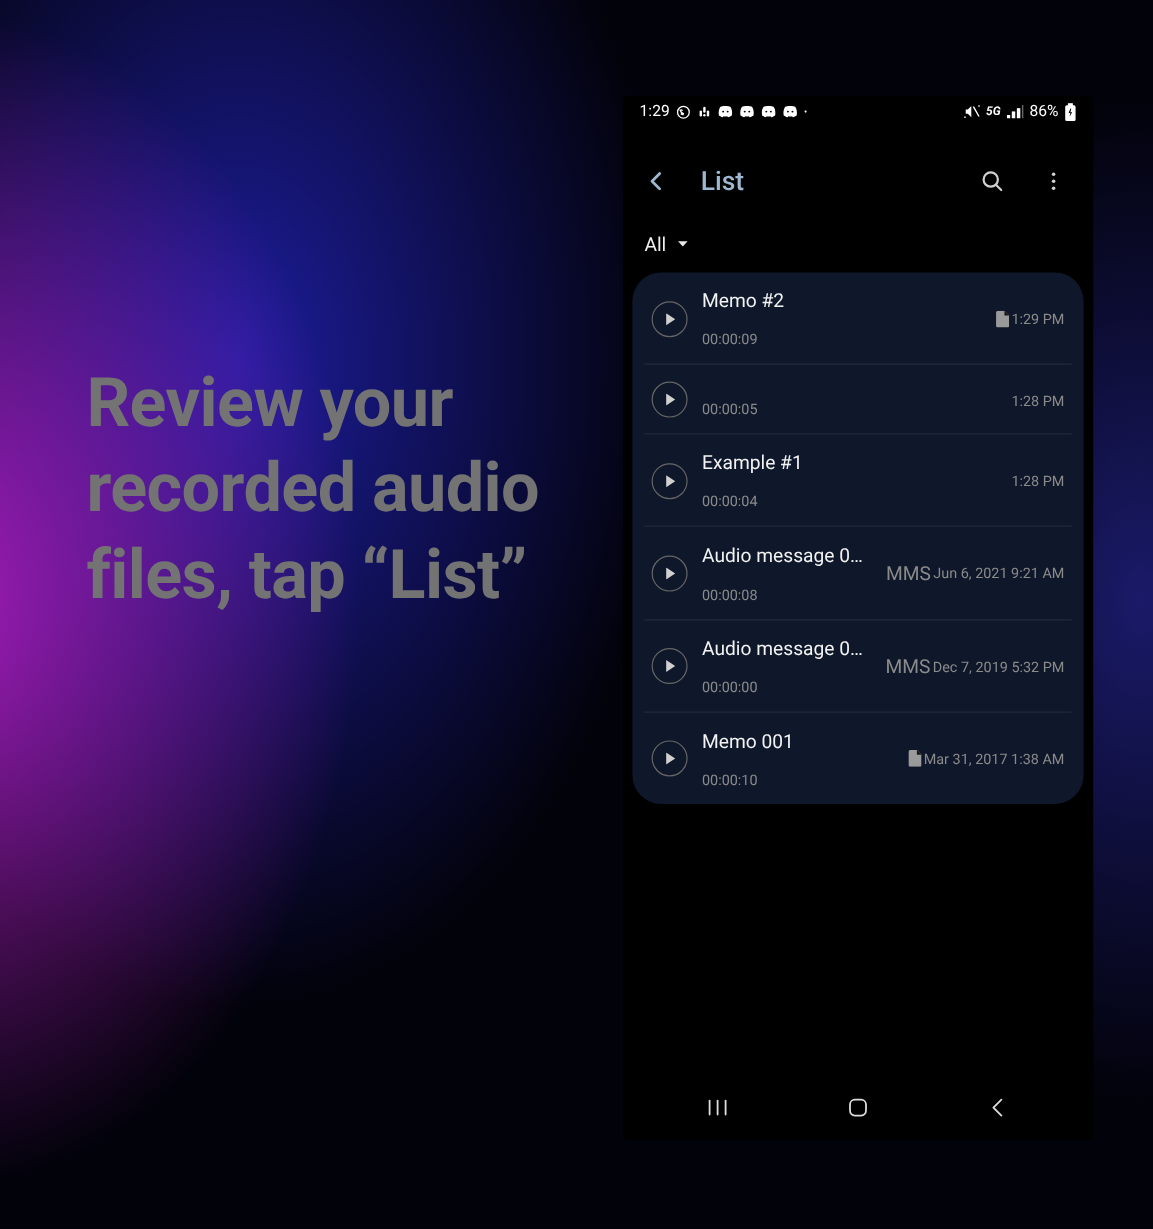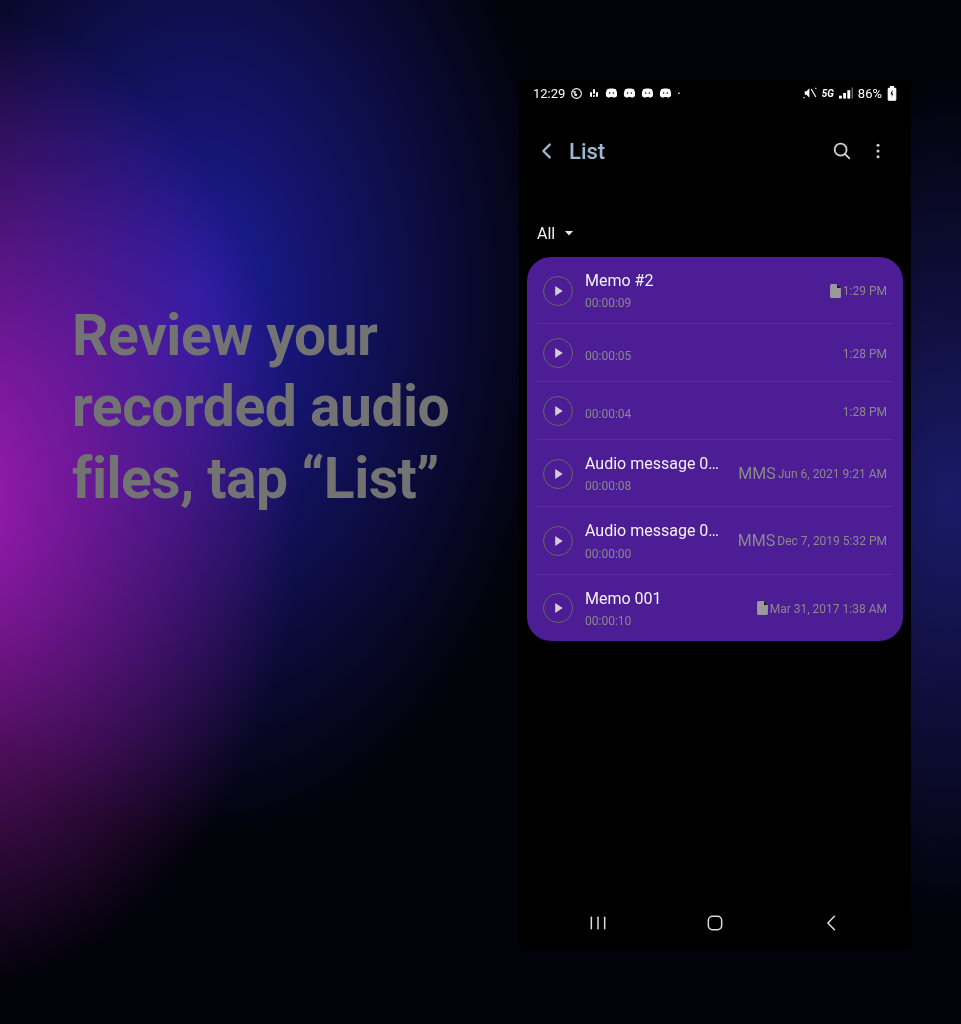--- a/index.html
+++ b/index.html
@@ -50,54 +50,54 @@
   }
   .status-left { display: flex; align-items: center; gap: 5px; }
   .status-right { display: flex; align-items: center; gap: 5px; }
   .status-bar svg { display: block; }
 
   .app-bar {
     height: 70px;
     display: flex;
     align-items: center;
     padding: 0 16px 0 8px;
-    gap: 2px;
+    gap: 17px;
     margin-top: 10px;
   }
   .back-btn { width: 40px; height: 40px; display:flex; align-items:center; justify-content:center; color:#9fb8d1; }
   .app-title { font-size: 22px; font-weight: 500; color:#9fb8d1; flex:1; }
   .icon-btn { width: 34px; height: 40px; display:flex; align-items:center; justify-content:center; color:#d0d0d0; }
 
-  .filter-row { padding: 8px 18px 14px 18px; display:flex; align-items:flex-end; gap:8px;margin-top:30px; }
+  .filter-row { padding: 8px 18px 14px 18px; display:flex; align-items:flex-end; gap:8px; }
   .filter-label { font-size: 16px; color:#f0f0f0; }
 
   .list-card {
     margin: 0 8px;
-    background: #4c1d95;
+    background: #0f172a;
     border-radius: 24px;
     padding: 0 10px;
   }
   .row {
     display: flex;
     align-items: center;
     padding: 14px 6px 13px 6px;
     border-bottom: 1px solid rgba(255,255,255,0.08);
     gap: 12px;
   }
   .row:last-child { border-bottom: none; justify-content: flex-end; }
   .play-btn {
     width: 30px; height: 30px;
     border: 1px solid #666;
     border-radius: 50%;
     display:flex; align-items:center; justify-content:center;
     flex-shrink: 0;
   }
   .row-center { flex:1; min-width:0; }
   .row-title { font-size: 16px; color:#f2f2f2; line-height:1.2; white-space:nowrap; overflow:hidden; text-overflow:ellipsis; }
-  .row-sub { font-size: 12px; color:#8a8a8a; margin-top:6px; }
+  .row-sub { font-size: 12px; color:#8a8a8a; margin-top:16px; }
   .row-right { text-align:right; display:flex; align-items:flex-end; gap:2px; }
   .row-right-top { font-size: 16px; color:#8a8a8a; height:15px; display:flex; align-items:center; }
   .row-right-bottom { font-size: 12px; color:#8a8a8a; white-space:nowrap; }
 
   .nav-bar {
     margin-top: auto;
     height: 48px;
     display:flex;
     justify-content: space-around;
     align-items:center;
@@ -107,21 +107,21 @@
 </style>
 </head>
 <body>
 
 <div class="caption">Review your recorded audio files, tap “List”</div>
 
 <div class="phone">
 
   <div class="status-bar">
     <div class="status-left">
-      <span>12:29</span>
+      <span>1:29</span>
       <span>
         <svg width="13" height="13" viewBox="0 0 24 24" fill="none" stroke="currentColor" stroke-width="2">
             <circle cx="12" cy="12" r="9"></circle>
             <path d="M8 14c1 1 2 1.5 3.5 1.5l.5-1.5-2-1c-1-.5-1.5-1-2-2l-1-2 1.5-.5C9.5 8 10 9 10.5 10"></path>
           </svg>
       </span>
       <span>
         <svg width="12" height="12" viewBox="0 0 24 24" fill="currentColor">
             <rect x="4" y="10" width="4" height="10" rx="2"></rect>
             <rect x="10" y="4" width="4" height="10" rx="2"></rect>
@@ -252,20 +252,21 @@
           <div class="row-right-bottom">1:28 PM</div>
         </div>
       </div>
       <div class="row">
         <div class="play-btn">
           <svg width="9" height="10" viewBox="0 0 10 12" fill="#d0d0d0">
             <path d="M1 0l9 6-9 6z"></path>
           </svg>
         </div>
         <div class="row-center">
+          <div class="row-title">Example #1</div>
           <div class="row-sub">00:00:04</div>
         </div>
         <div class="row-right">
           <div class="row-right-top"></div>
           <div class="row-right-bottom">1:28 PM</div>
         </div>
       </div>
       <div class="row">
         <div class="play-btn">
           <svg width="9" height="10" viewBox="0 0 10 12" fill="#d0d0d0">

